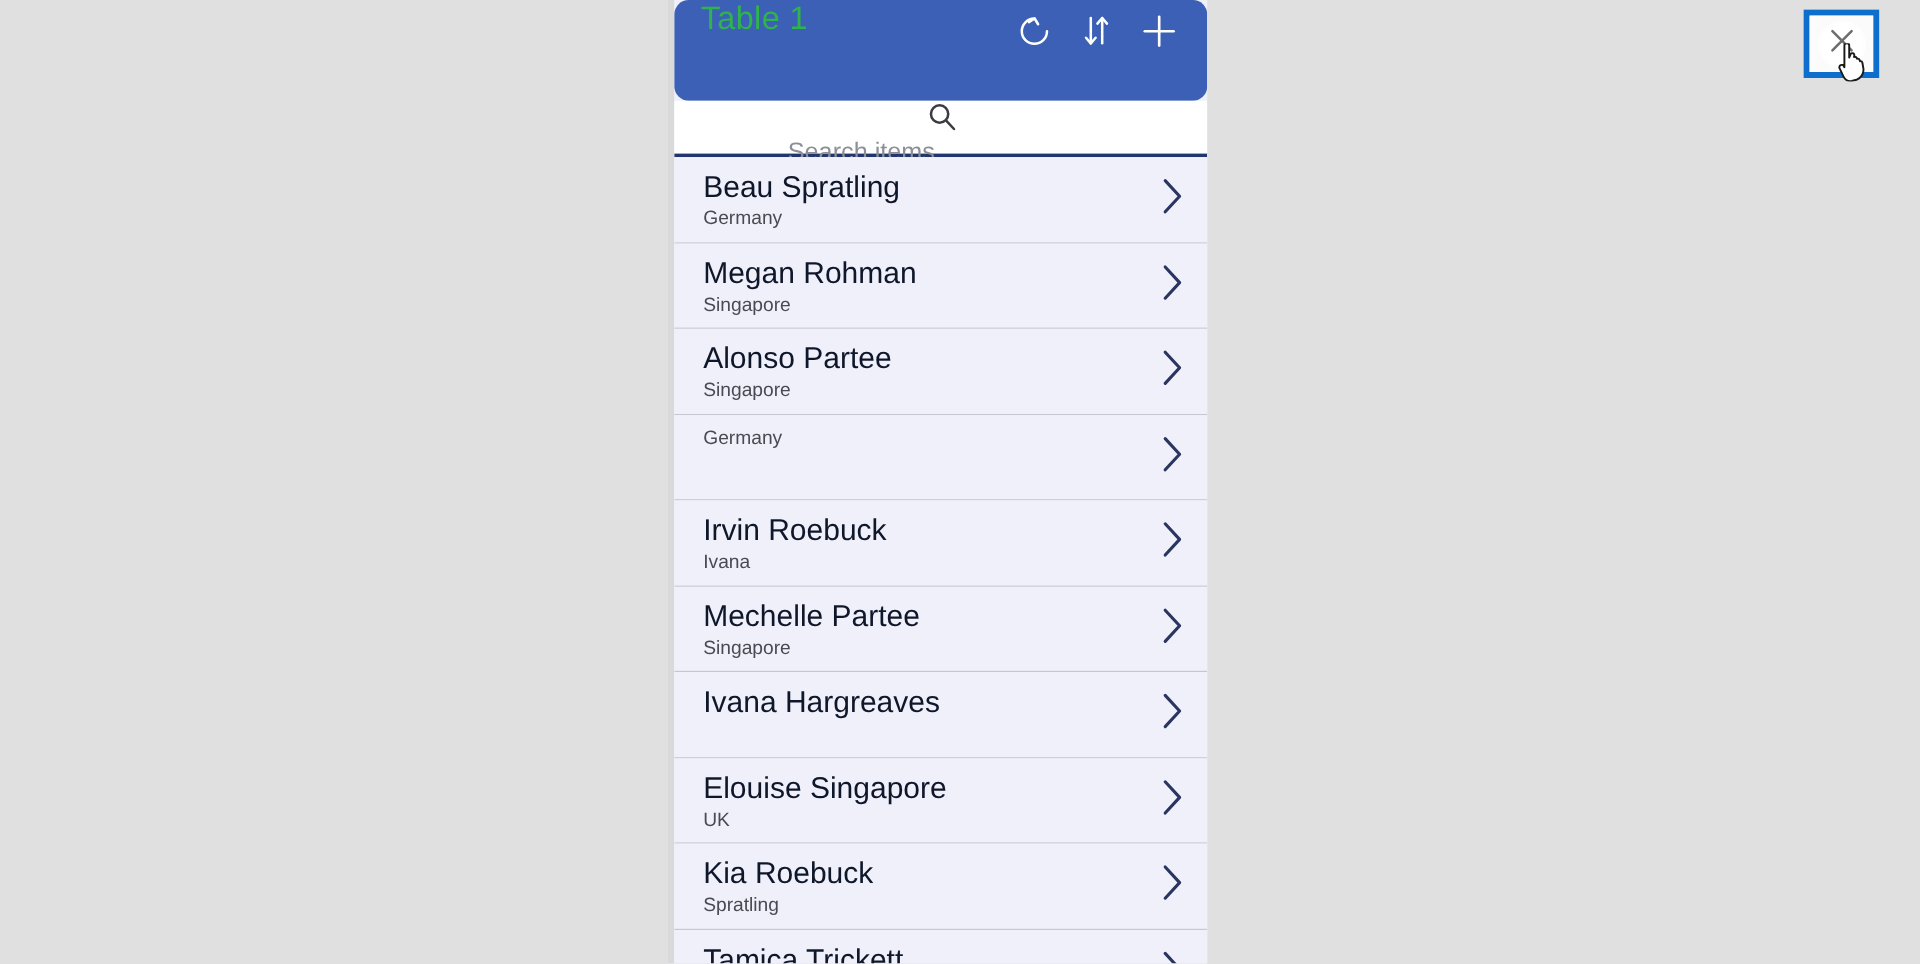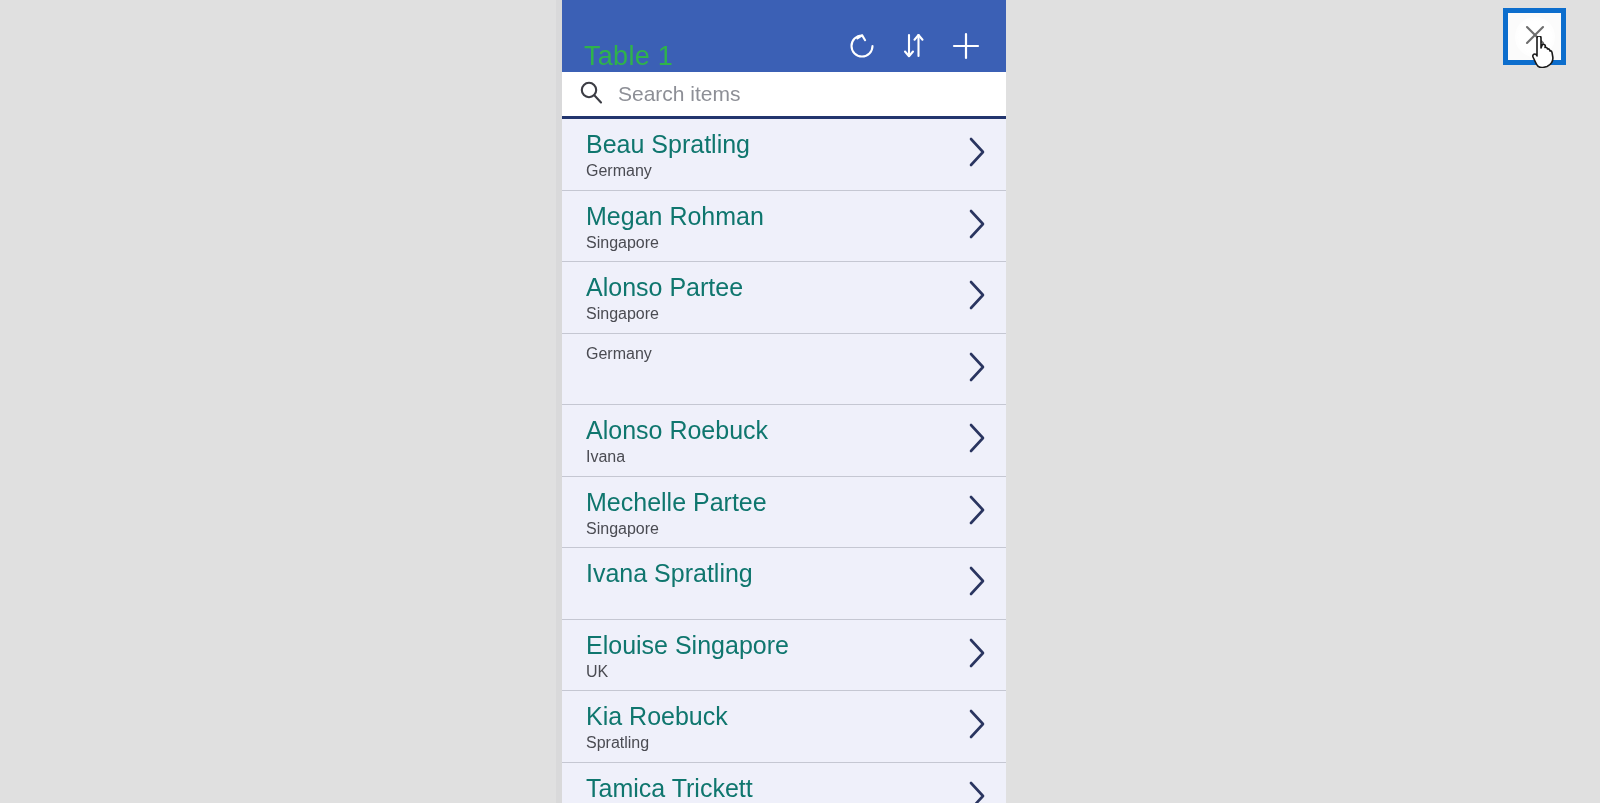--- a/index.html
+++ b/index.html
@@ -39,26 +39,27 @@
     left: 6px;
     top: 0;
     width: 444px;
     height: 803px;
     background: #eff0fa;
   }
 
   
   #app-header {
     position: relative;
-    height: 72px;
+    height: 84px;
     background: #3b60b5;
     display: flex;
-    align-items: flex-end;
+    align-items: flex-start;
     padding: 0 14px 0 22px;
     box-sizing: border-box;
+    border-radius: 12px;
   }
   #app-title {
     color: #2fb34b;
     font-size: 27px;
     font-weight: 400;
     letter-spacing: 0.3px;
     flex: 1 1 auto;
     white-space: nowrap;
   }
   .hdr-btn {
@@ -75,20 +76,21 @@
   
   #search-bar {
     position: relative;
     height: 47px;
     background: #ffffff;
     border-bottom: 3px solid #22356e;
     display: flex;
     align-items: center;
     padding-left: 16px;
     box-sizing: border-box;
+    flex-direction: column;
   }
   #search-icon { flex: 0 0 auto; display: block; margin-right: 14px; }
   #search-input {
     flex: 1 1 auto;
     border: none;
     outline: none;
     background: transparent;
     font-family: "Liberation Sans", sans-serif;
     font-size: 21px;
     color: #26272b;
@@ -106,21 +108,21 @@
     position: relative;
     height: 71.5px;
     box-sizing: border-box;
     border-bottom: 1px solid #c5c7d2;
     padding: 9px 0 0 24px;
     cursor: pointer;
     background: #eff0fa;
   }
   .item-name {
     font-size: 25px;
-    color: #0f766e;
+    color: #0f172a;
     line-height: 32px;
     white-space: nowrap;
   }
   .item-sub {
     font-size: 16px;
     color: #4a4b52;
     line-height: 22px;
     white-space: nowrap;
   }
   .chevron {
@@ -258,41 +260,41 @@
       <div class="list-item">
         <div class="item-sub">Germany</div>
         <span class="chevron">
           <svg width="22" height="34" viewBox="0 0 22 34" fill="none">
               <polyline points="5,4 17,17 5,30" stroke="#2a3560" stroke-width="2.6" fill="none" stroke-linecap="round" stroke-linejoin="round"></polyline>
             </svg>
         </span>
       </div>
 
       <div class="list-item">
-        <div class="item-name">Alonso Roebuck</div>
+        <div class="item-name">Irvin Roebuck</div>
         <div class="item-sub">Ivana</div>
         <span class="chevron">
           <svg width="22" height="34" viewBox="0 0 22 34" fill="none">
               <polyline points="5,4 17,17 5,30" stroke="#2a3560" stroke-width="2.6" fill="none" stroke-linecap="round" stroke-linejoin="round"></polyline>
             </svg>
         </span>
       </div>
 
       <div class="list-item">
         <div class="item-name">Mechelle Partee</div>
         <div class="item-sub">Singapore</div>
         <span class="chevron">
           <svg width="22" height="34" viewBox="0 0 22 34" fill="none">
               <polyline points="5,4 17,17 5,30" stroke="#2a3560" stroke-width="2.6" fill="none" stroke-linecap="round" stroke-linejoin="round"></polyline>
             </svg>
         </span>
       </div>
 
       <div class="list-item">
-        <div class="item-name">Ivana Spratling</div>
+        <div class="item-name">Ivana Hargreaves</div>
         <span class="chevron">
           <svg width="22" height="34" viewBox="0 0 22 34" fill="none">
               <polyline points="5,4 17,17 5,30" stroke="#2a3560" stroke-width="2.6" fill="none" stroke-linecap="round" stroke-linejoin="round"></polyline>
             </svg>
         </span>
       </div>
 
       <div class="list-item">
         <div class="item-name">Elouise Singapore</div>
         <div class="item-sub">UK</div>

